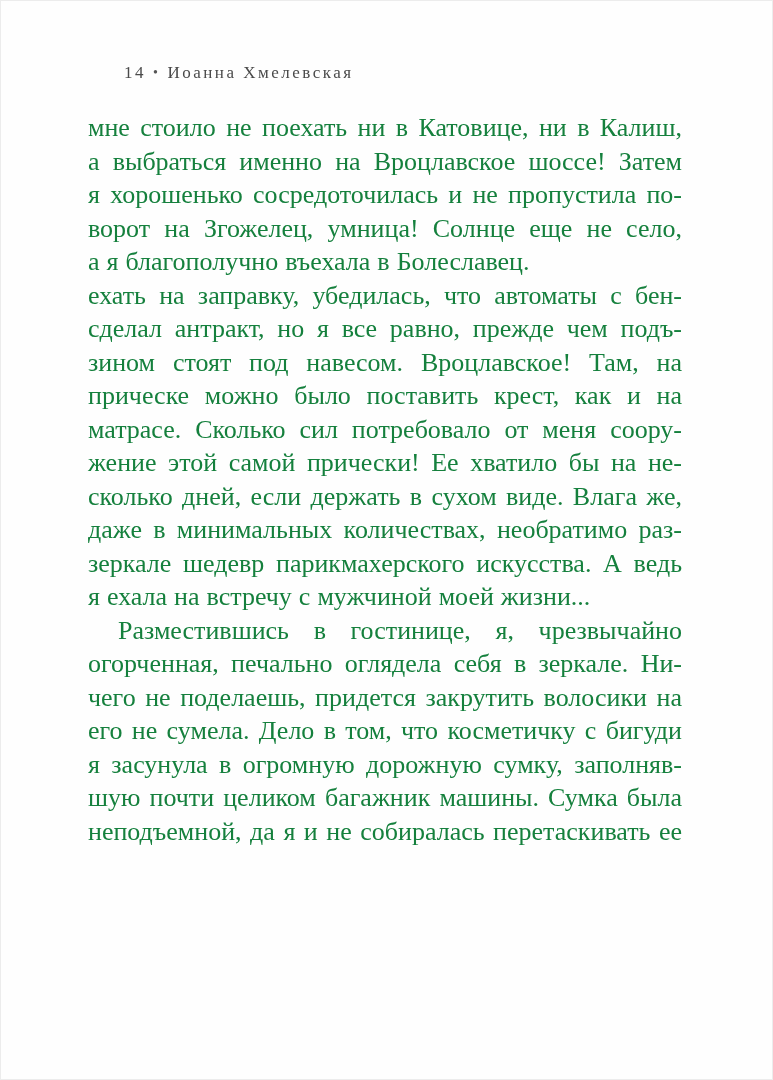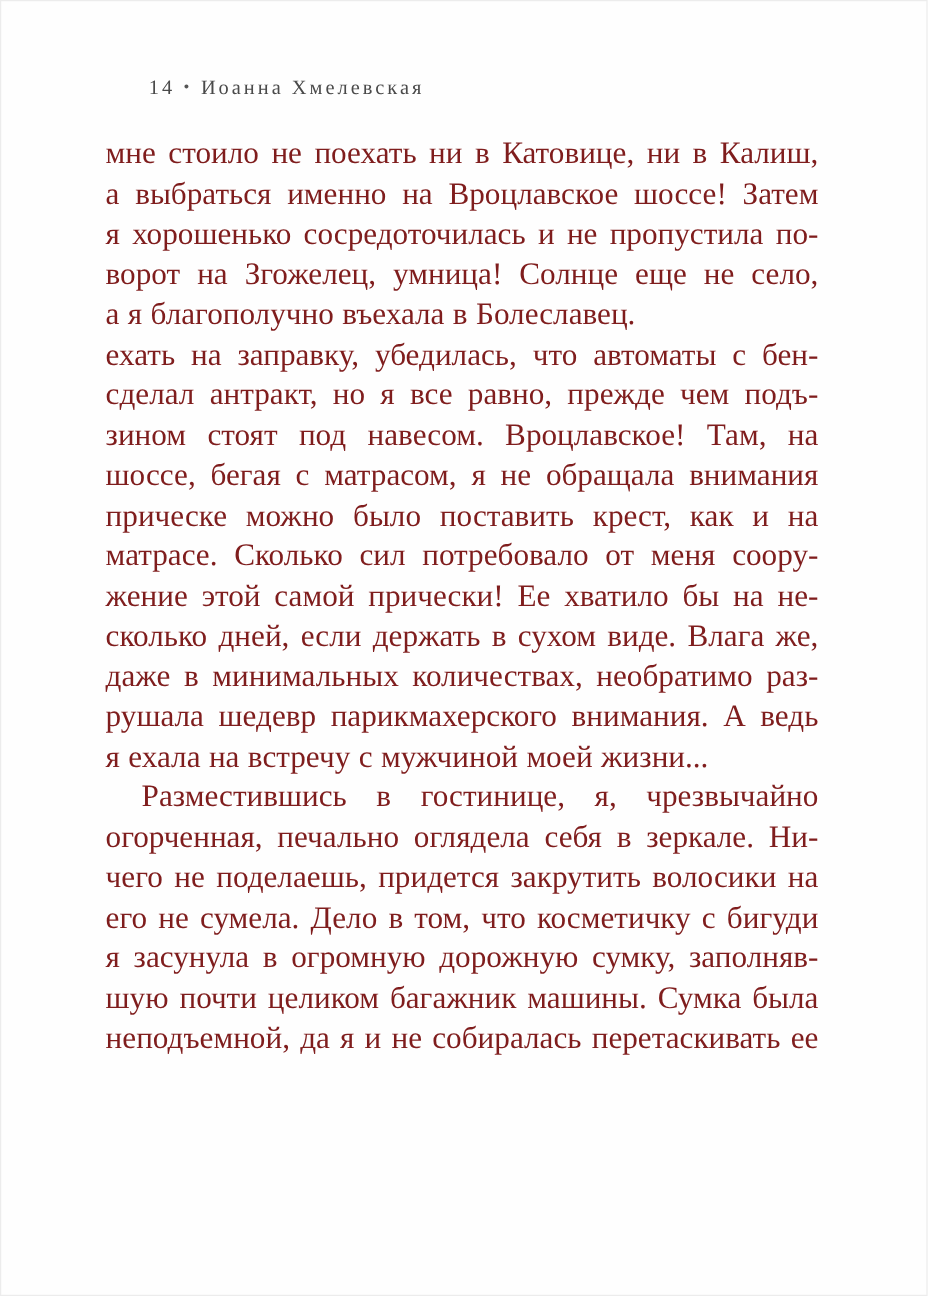--- a/index.html
+++ b/index.html
@@ -34,21 +34,21 @@
     vertical-align: 1px;
     color: #555;
   }
   .text-column {
     position: absolute;
     top: 110px;
     left: 87px;
     width: 594px;
     font-size: 26px;
     line-height: 33.5px;
-    color: #7f1d1d;
+    color: #15803d;
   }
   .paragraph {
     margin: 0;
     padding: 0;
   }
   .line {
     text-align: justify;
     text-align-last: justify;
     white-space: normal;
     word-spacing: 0.5px;
@@ -72,27 +72,26 @@
       <div class="line">мне стоило не поехать ни в Катовице, ни в Калиш,</div>
       <div class="line">а выбраться именно на Вроцлавское шоссе! Затем</div>
       <div class="line">я хорошенько сосредоточилась и не пропустила по-</div>
       <div class="line">ворот на Згожелец, умница! Солнце еще не село,</div>
       <div class="line end">а я благополучно въехала в Болеславец.</div>
     </div>
     <div class="paragraph">
       <div class="line">ехать на заправку, убедилась, что автоматы с бен-</div>
       <div class="line">сделал антракт, но я все равно, прежде чем подъ-</div>
       <div class="line">зином стоят под навесом. Вроцлавское! Там, на</div>
-      <div class="line">шоссе, бегая с матрасом, я не обращала внимания</div>
       <div class="line">прическе можно было поставить крест, как и на</div>
       <div class="line">матрасе. Сколько сил потребовало от меня соору-</div>
       <div class="line">жение этой самой прически! Ее хватило бы на не-</div>
       <div class="line">сколько дней, если держать в сухом виде. Влага же,</div>
       <div class="line">даже в минимальных количествах, необратимо раз-</div>
-      <div class="line">рушала шедевр парикмахерского внимания. А ведь</div>
+      <div class="line">зеркале шедевр парикмахерского искусства. А ведь</div>
       <div class="line end">я ехала на встречу с мужчиной моей жизни...</div>
     </div>
     <div class="paragraph">
       <div class="line indent">Разместившись в гостинице, я, чрезвычайно</div>
       <div class="line">огорченная, печально оглядела себя в зеркале. Ни-</div>
       <div class="line">чего не поделаешь, придется закрутить волосики на</div>
       <div class="line">его не сумела. Дело в том, что косметичку с бигуди</div>
       <div class="line">я засунула в огромную дорожную сумку, заполняв-</div>
       <div class="line">шую почти целиком багажник машины. Сумка была</div>
       <div class="line">неподъемной, да я и не собиралась перетаскивать ее</div>

